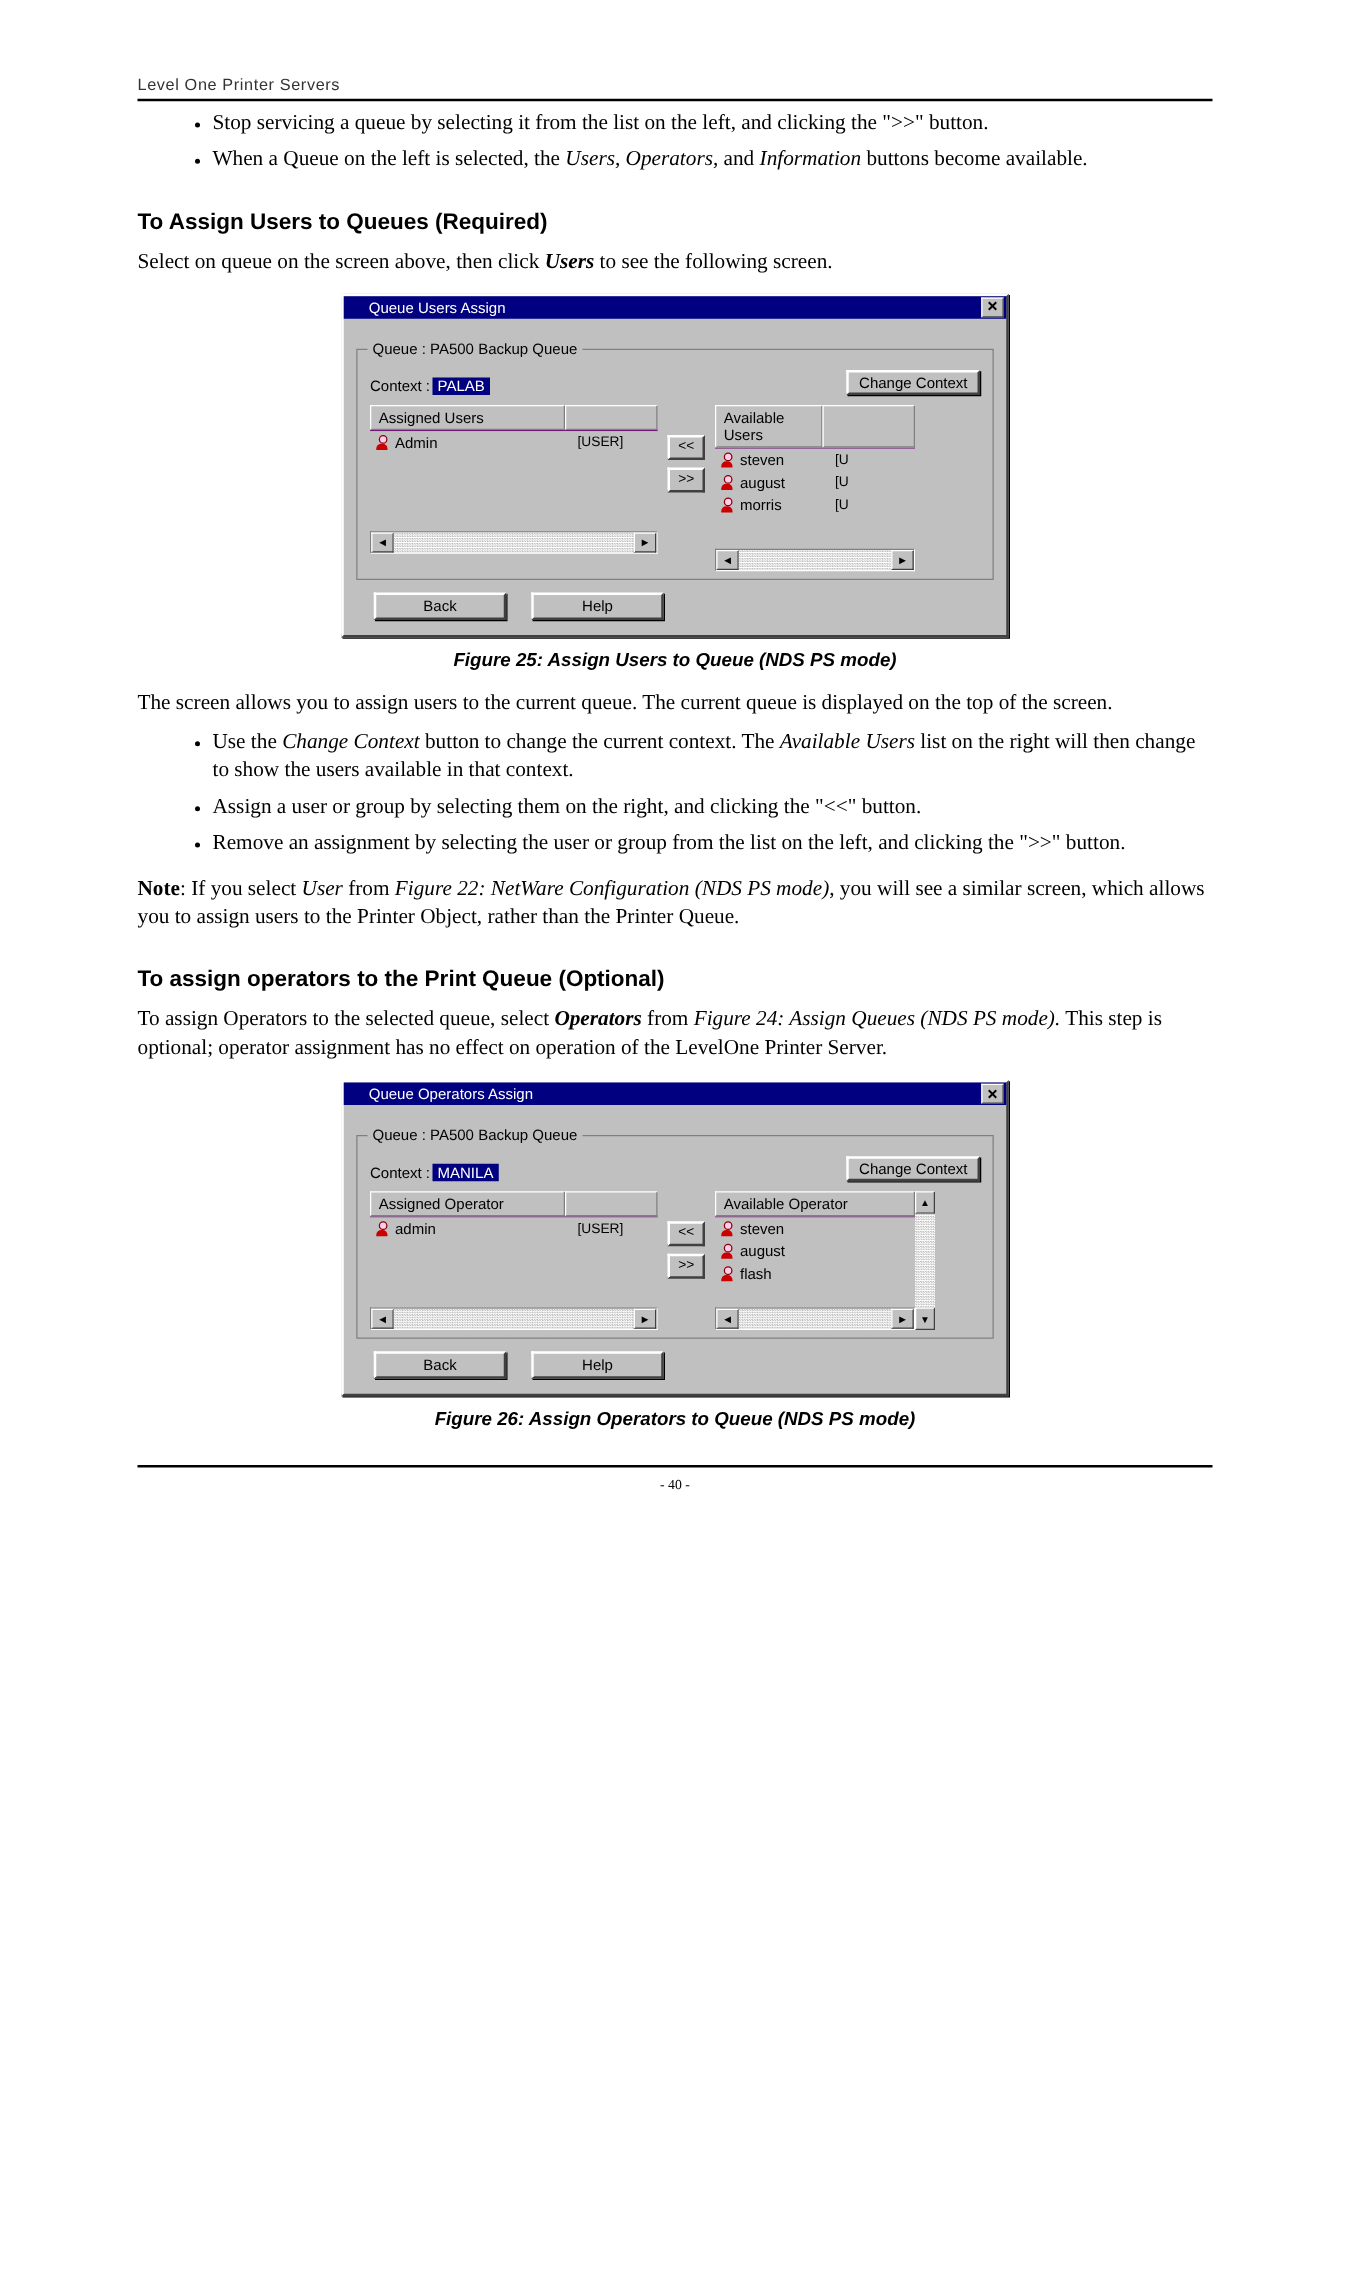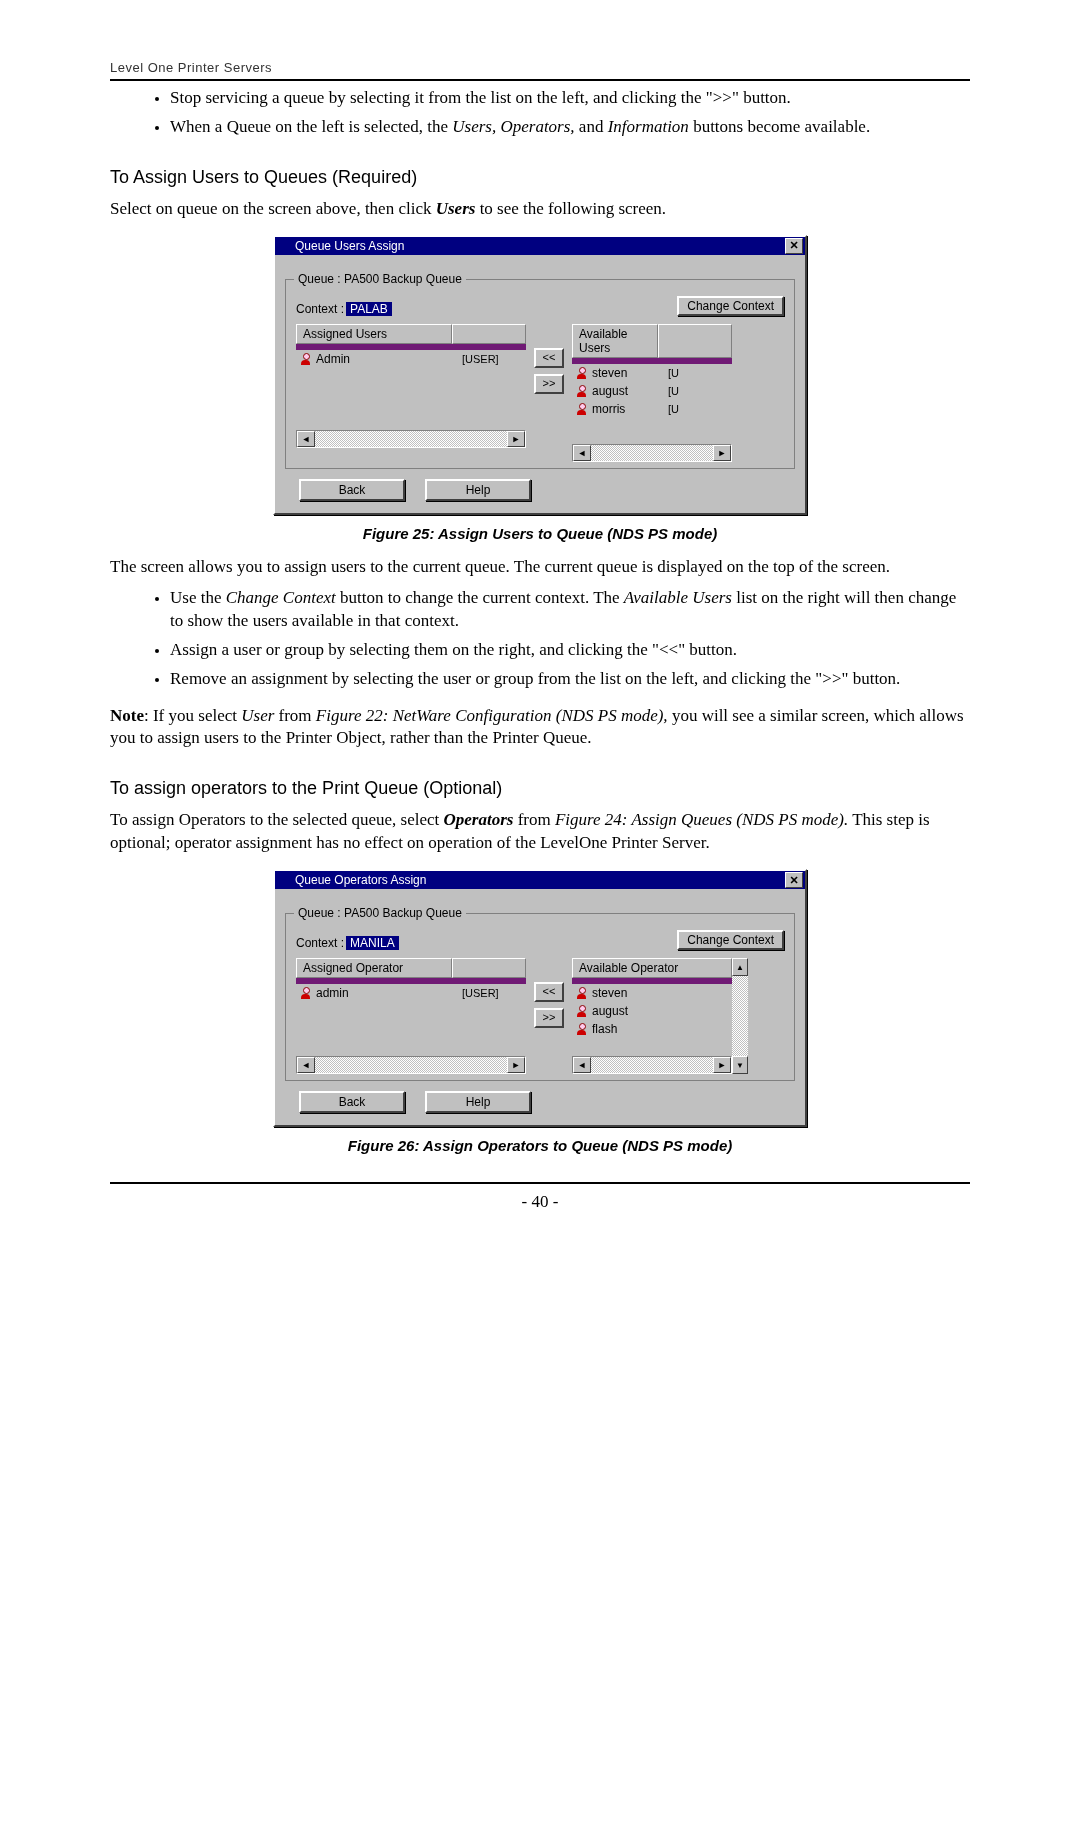--- a/index.html
+++ b/index.html
@@ -1,23 +1,23 @@
 <!DOCTYPE html>
 <html><head>
 <meta charset="utf-8">
 <style>
 body{margin:0;background:#fff;font-family:"Times New Roman",serif;font-size:17px;color:#000}
 .page{width:860px;margin:0 auto;padding:60px 0}
 .hdr{font-family:Verdana,Arial,sans-serif;font-size:13px;letter-spacing:0.5px;color:#333;padding-bottom:4px;border-bottom:2px solid #000;}
 .rule{border-top:2px solid #000;margin-top:28px}
-.footer{text-align:center;font-size:17px;margin-top:8px}
+.footer{text-align:center;font-size:11px;margin-top:8px}
 ul{margin:6px 0 14px 0;padding-left:60px}
 li{margin:6px 0;line-height:1.35}
 li::marker{font-size:14px}
-.h2{font-family:Arial,Helvetica,sans-serif;font-weight:normal;font-size:18px;margin:28px 0 10px 0}
+.h2{font-family:Arial,Helvetica,sans-serif;font-weight:bold;font-size:18px;margin:28px 0 10px 0}
 p{margin:8px 0;line-height:1.35}
 .cap{text-align:center;font-family:Arial,Helvetica,sans-serif;font-style:italic;font-weight:bold;font-size:15px;margin:10px 0 14px 0}
 em{font-style:italic}
 strong{font-weight:bold}
 
 
 .dlg{width:530px;margin:14px auto 0 auto;background:#c0c0c0;border:2px solid;border-color:#fff #404040 #404040 #fff;font-family:"MS Sans Serif",Tahoma,Arial,sans-serif;font-size:12px;color:#000;box-shadow:1px 1px 0 #000}
 .titlebar{background:#000080;color:#fff;height:18px;display:flex;align-items:center;justify-content:space-between;padding:0 2px 0 20px}
 .titlebar .t{font-size:12px}
 .xbtn{width:16px;height:14px;background:#c0c0c0;border:1px solid;border-color:#fff #404040 #404040 #fff;display:flex;align-items:center;justify-content:center;font-weight:bold;font-size:11px;color:#000;font-family:Arial}
@@ -26,21 +26,21 @@
 .grp>.lgd{position:absolute;top:-8px;left:8px;background:#c0c0c0;padding:0 4px;font-size:12px}
 .row{display:flex;align-items:flex-end;gap:2px;margin:4px 0}
 .sel{background:#000080;color:#fff;padding:0 4px;display:inline-block}
 .btn{background:#c0c0c0;border:2px solid;border-color:#fff #404040 #404040 #fff;padding:1px 8px;font-family:inherit;font-size:12px;min-width:60px;text-align:center;box-shadow:1px 1px 0 #000}
 .btn.sm{min-width:20px;padding:0 3px;font-size:11px;box-shadow:none;height:16px;line-height:14px}
 .btn.big{min-width:90px;padding:2px 6px}
 .cols{display:flex;gap:8px;align-items:flex-start;margin-top:8px}
 .listwrap{flex:0 0 230px}
 .listwrap.nar{flex:0 0 160px}
 .colmid{flex:0 0 28px;display:flex;flex-direction:column;gap:6px;padding-top:24px}
-.lhead{display:flex;border-bottom:6px solid #701a75}
+.lhead{display:flex;border-bottom:1px solid #701a75}
 .lhead>div{background:#c0c0c0;border:1px solid;border-color:#fff #808080 #808080 #fff;padding:2px 6px;font-size:12px}
 .lhead>div:first-child{flex:1}
 .lhead>div:nth-child(2){width:60px}
 .lbody{background:#c0c0c0;min-height:80px}
 .litem{display:flex;align-items:center;padding:2px 4px;gap:4px}
 .litem .nm{flex:1}
 .litem .tag{width:60px;text-align:left;font-size:11px}
 .scroll{display:flex;height:16px;background:#c0c0c0;border:1px solid;border-color:#808080 #fff #fff #808080}
 .scroll .ar{width:16px;background:#c0c0c0;border:1px solid;border-color:#fff #404040 #404040 #fff;display:flex;align-items:center;justify-content:center;font-size:9px}
 .scroll .trk{flex:1;background:repeating-conic-gradient(#c0c0c0 0 25%,#fff 0 50%) 0/2px 2px}

